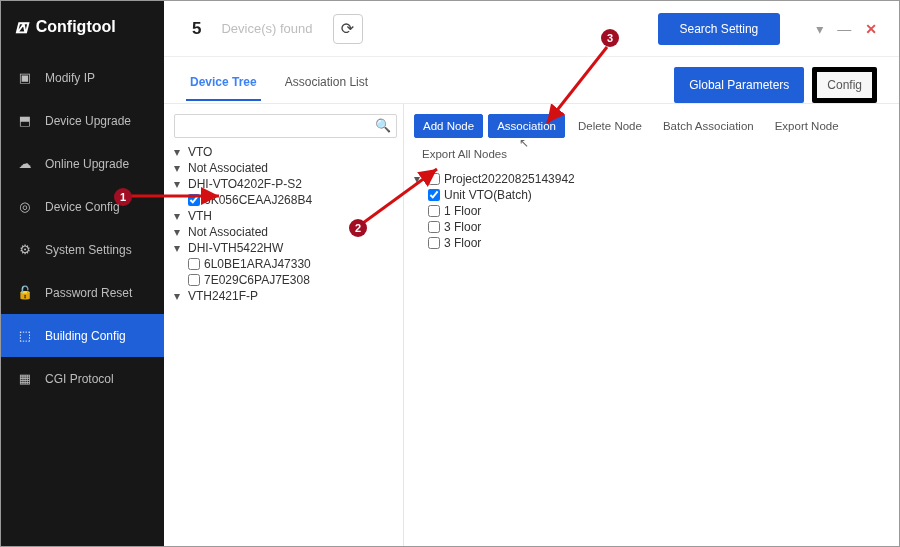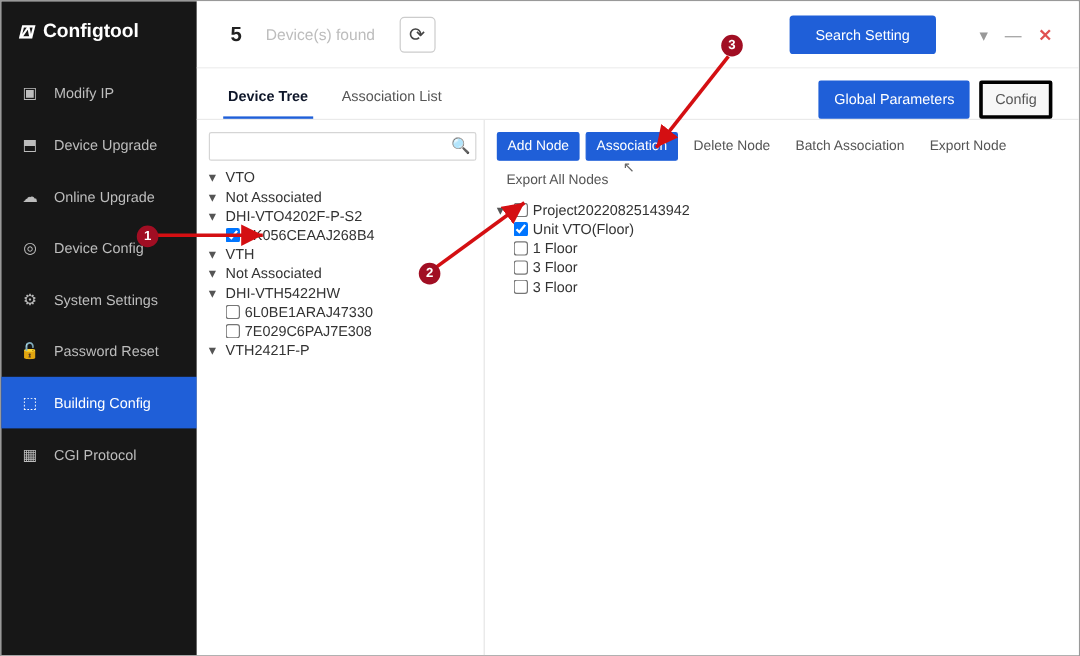--- a/index.html
+++ b/index.html
@@ -23,23 +23,23 @@
   .refresh-btn { width:30px; height:30px; border:1px solid #ccc; border-radius:4px; display:flex; align-items:center; justify-content:center; cursor:pointer; color:#444; font-size:16px; }
   .spacer { flex:1; }
   .search-setting-btn { background:#1f5fd8; color:#fff; border:none; border-radius:3px; padding:9px 22px; font-size:12px; cursor:pointer;text-align:right; }
   .win-icons { display:flex; gap:14px; margin-left:16px; align-items:center; }
   .win-icons span { color:#999; font-size:14px; cursor:pointer; }
   .win-close { color:#e05050 !important; font-weight:700; }
 
   
   .tabs-row { display:flex; gap:20px; padding:10px 22px 0; align-items:center; border-bottom:1px solid #eaeaea; }
   .tab { font-size:12px; color:#555; padding:6px 4px 10px; cursor:pointer; border-bottom:2px solid transparent; }
-  .tab.active { color:#0f172a; border-bottom-color:#1f5fd8; font-weight:600; }
+  .tab.active { color:#3b82f6; border-bottom-color:#1f5fd8; font-weight:600; }
   .right-btns { margin-left:auto; display:flex; gap:8px; }
-  .pill-btn { font-size:12px; padding:6px 10px; border:3px solid #000000; background:#f7f7f7; color:#555; cursor:pointer; border-radius:2px; }
+  .pill-btn { font-size:12px; padding:6px 10px; border:5px solid #000000; background:#f7f7f7; color:#555; cursor:pointer; border-radius:2px; }
   .pill-btn.blue { background:#1f5fd8; color:#fff; border-color:#1f5fd8; }
 
   
   .body { flex:1; display:flex; }
   .left-pane { width:240px; border-right:1px solid #e5e5e5; padding:10px 6px 10px 10px; overflow:auto; }
   .right-pane { flex:1; padding:10px 10px; overflow:auto; position:relative; }
 
   .search-wrap { position:relative; margin-bottom:6px; }
   .search-input { width:100%; border:1px solid #d5d5d5; border-radius:2px; padding:4px 22px 4px 6px; font-size:12px; height:24px; }
   .search-icon-in { position:absolute; right:5px; top:4px; color:#999; font-size:13px; }
@@ -219,21 +219,21 @@
               <div class="node">
                 <span class="caret">▾</span>
                 <input type="checkbox" class="chk" style="">
                 <span>Project20220825143942</span>
               </div>
             </li>
           <li>
               <div class="node ind-1">
                 <span class="caret" style="visibility:hidden">▾</span>
                 <input type="checkbox" class="chk" checked="" style="">
-                <span>Unit VTO(Floor)</span>
+                <span>Unit VTO(Batch)</span>
               </div>
             </li>
           <li>
               <div class="node ind-1">
                 <span class="caret" style="visibility:hidden">▾</span>
                 <input type="checkbox" class="chk" style="">
                 <span>1 Floor</span>
               </div>
             </li>
           <li>

